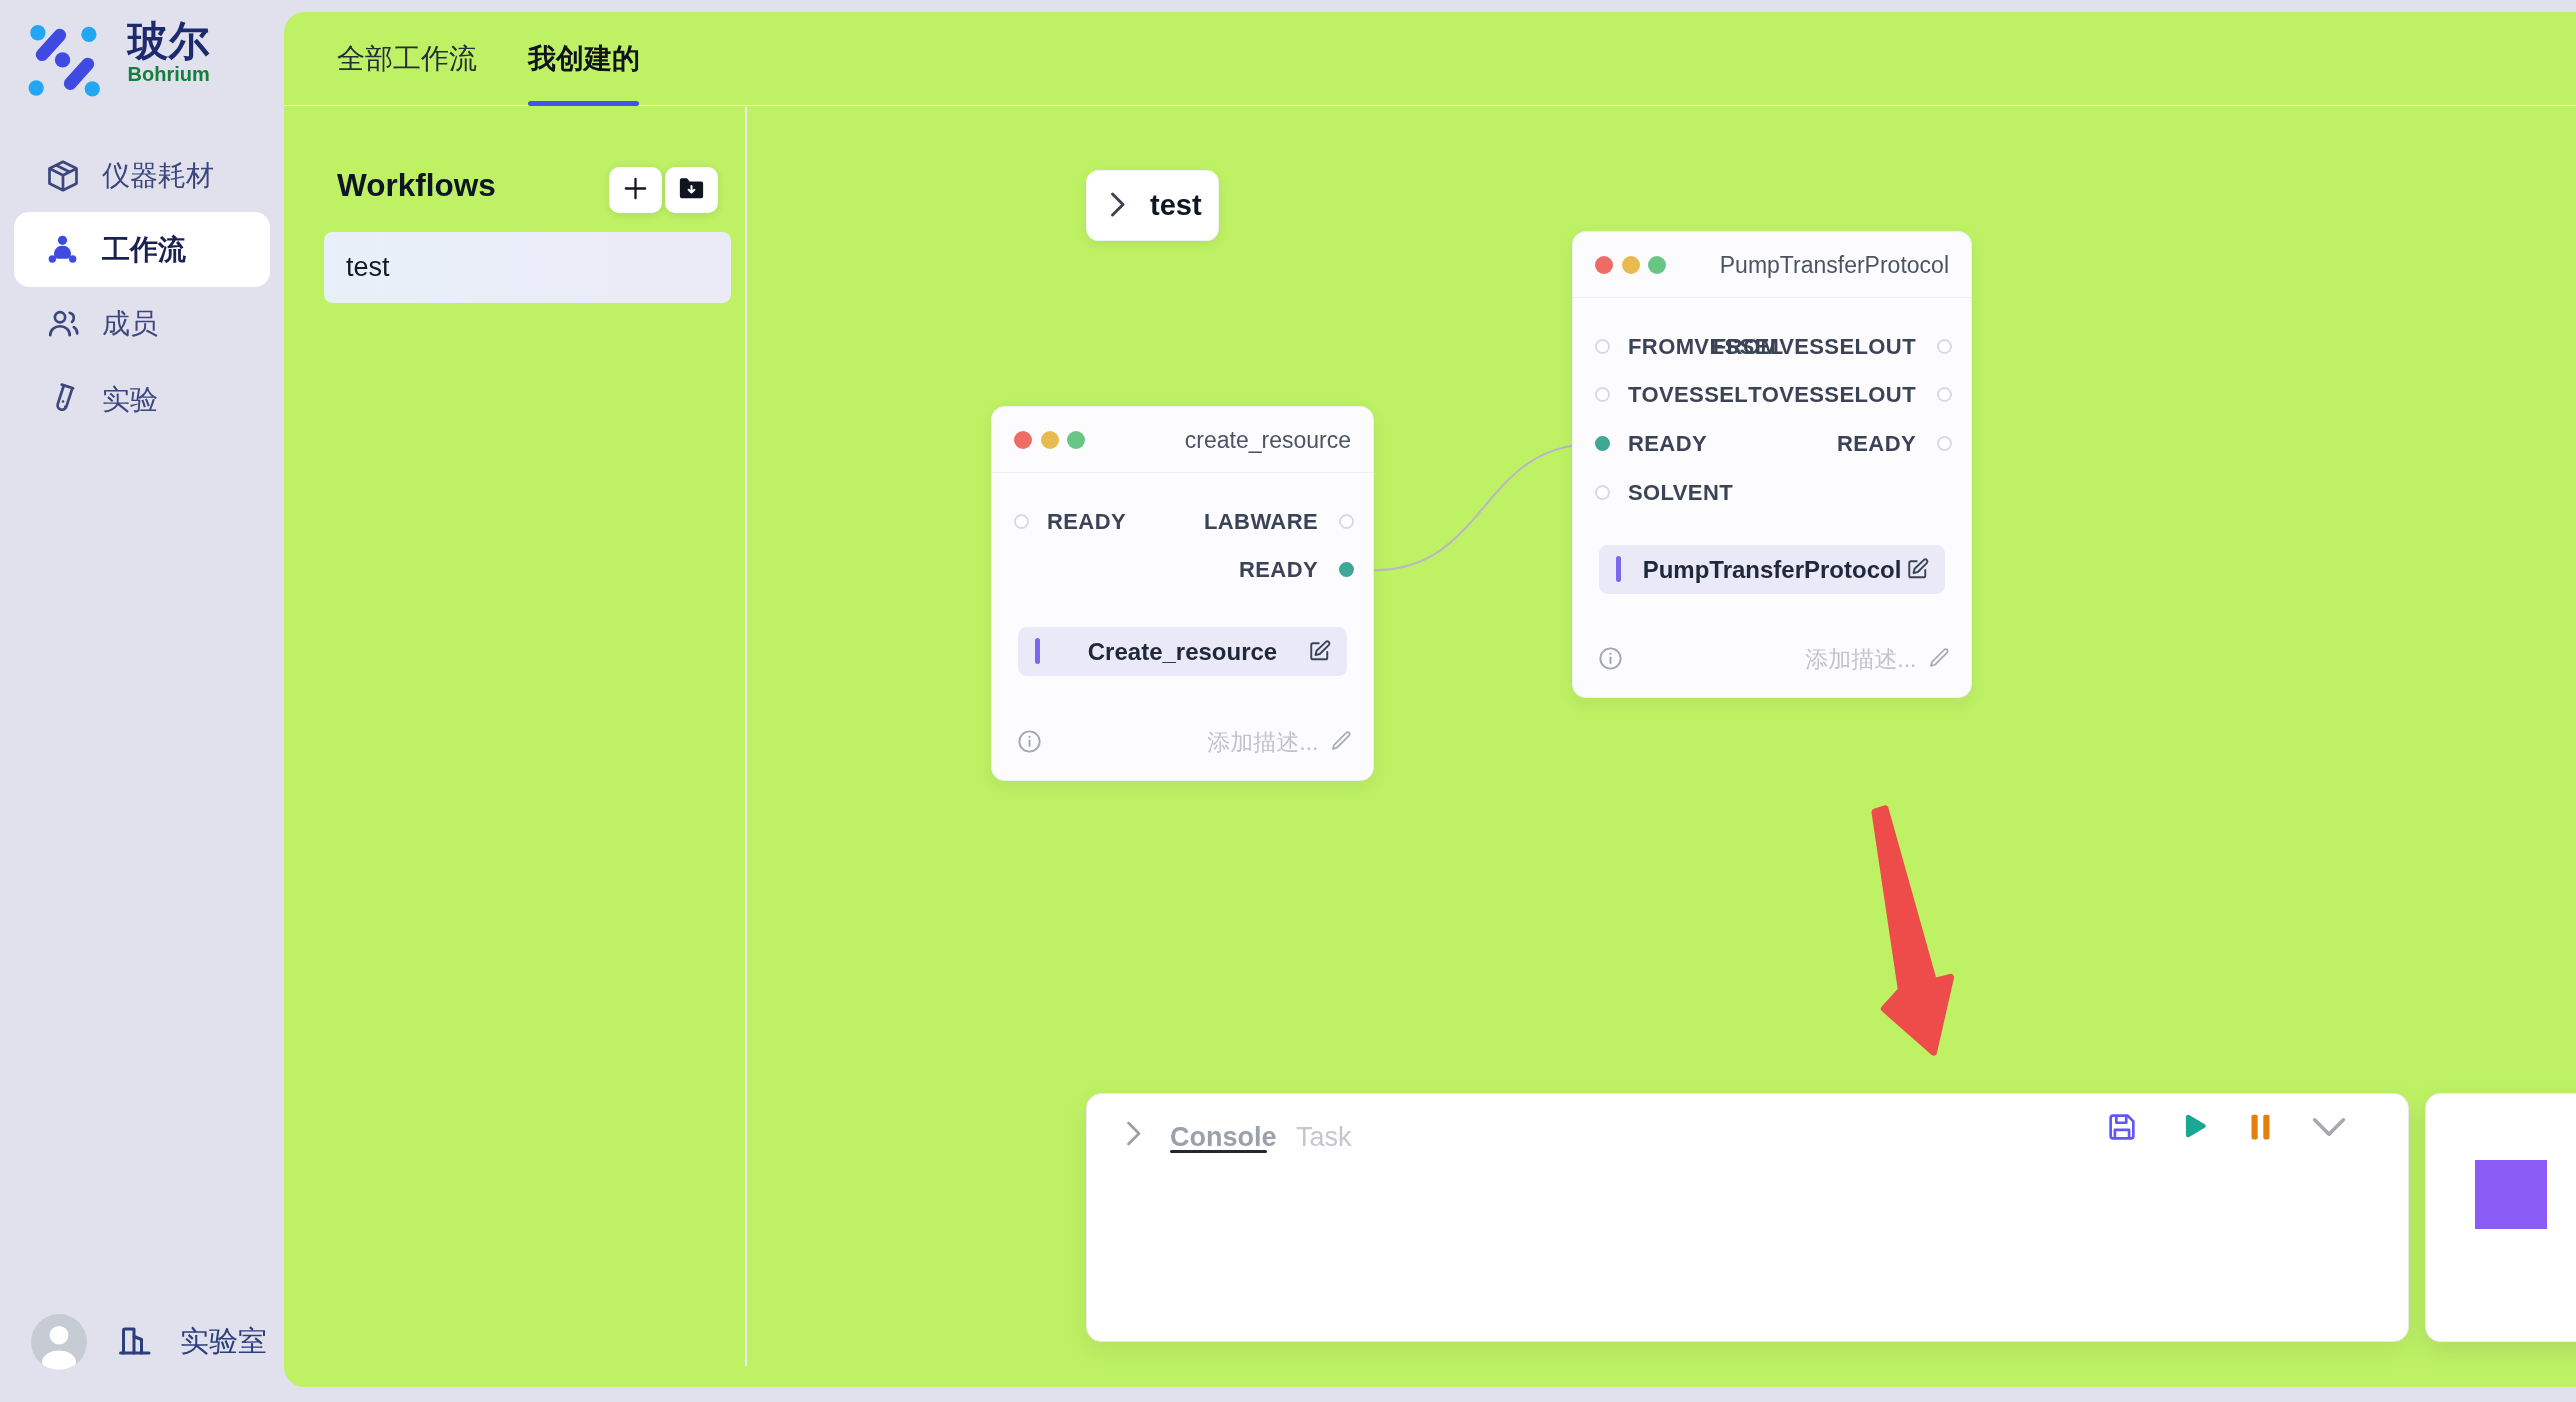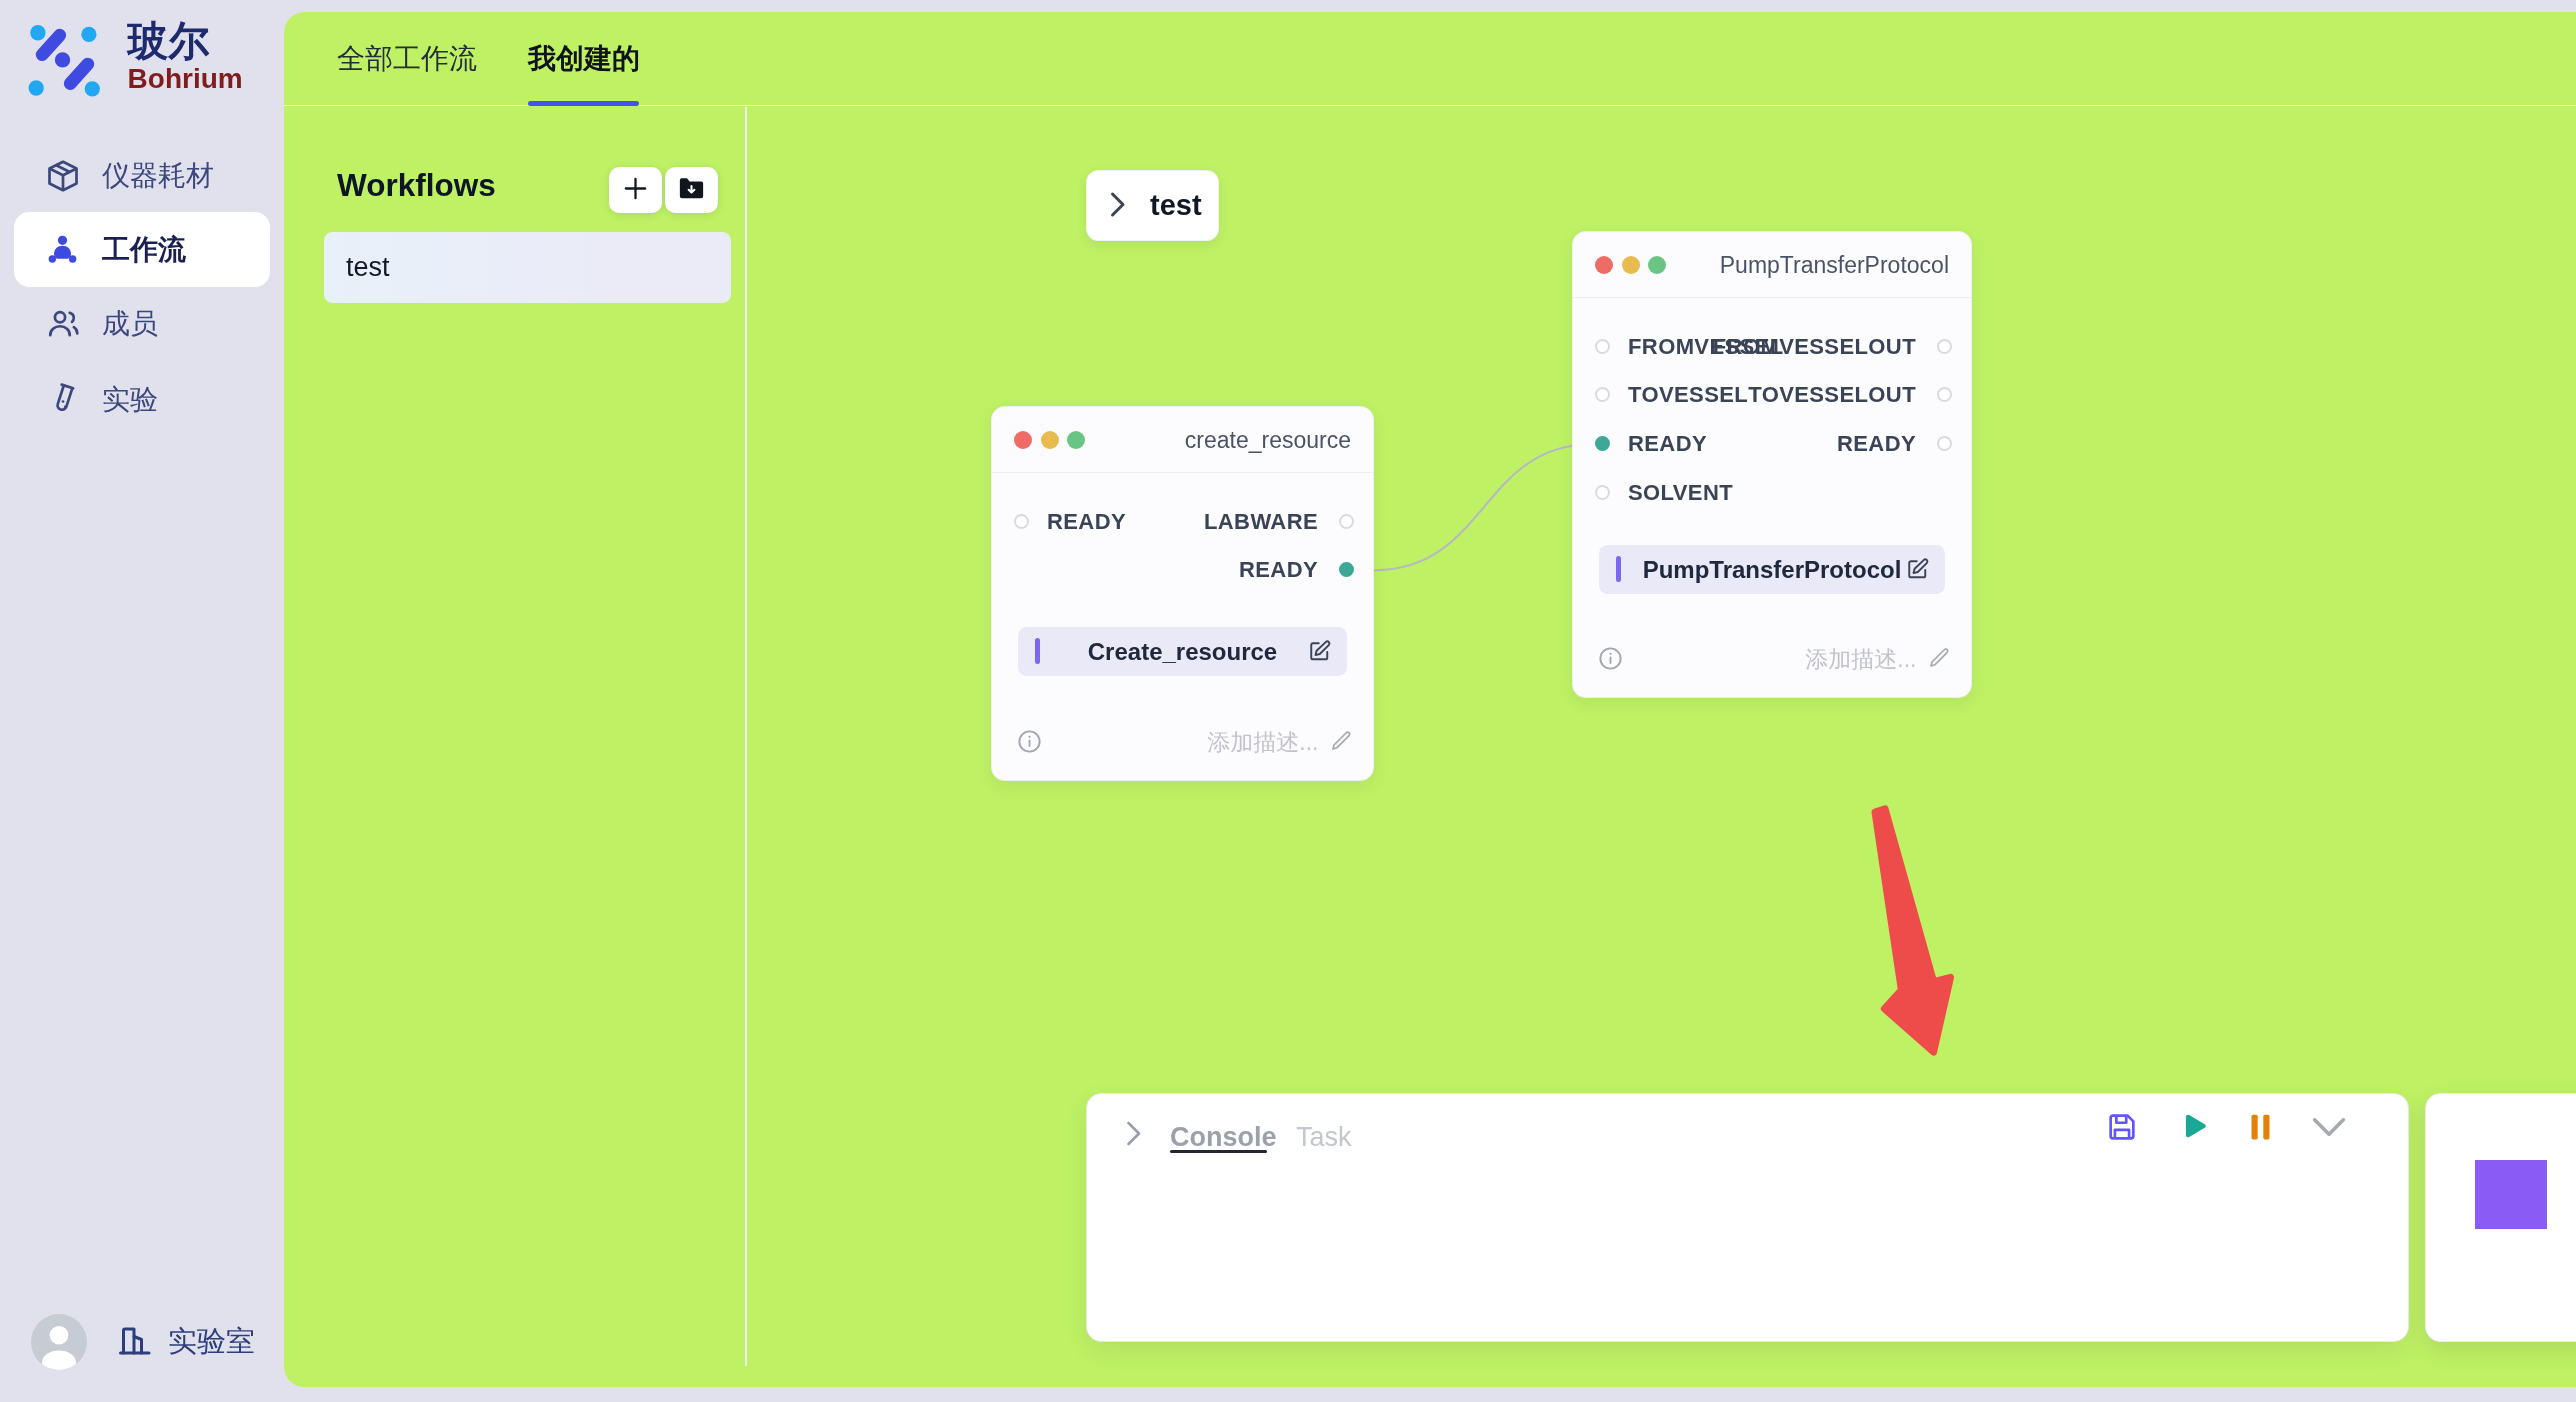--- a/index.html
+++ b/index.html
@@ -4,30 +4,30 @@
 <style>
   * { margin:0; padding:0; box-sizing:border-box; }
   html,body { width:2576px; height:1402px; overflow:hidden; }
   body { font-family:"Liberation Sans","DejaVu Sans",sans-serif; background:#e1e1ed; }
   .stage { position:relative; width:2576px; height:1402px; }
 
   
   .sidebar { position:absolute; left:0; top:0; width:284px; height:1402px; background:#e1e1ed; }
   .logo { position:absolute; left:25.6px; top:20.4px; display:flex; align-items:flex-start; gap:17px; }
   .logo-text-zh { font-size:41px; font-weight:700; color:#1d2b6e; line-height:1.05; }
-  .logo-text-en { font-size:28px; font-weight:700; color:#7f1d1d; }
+  .logo-text-en { font-size:20px; font-weight:700; color:#15803d; }
   .menu-item { position:absolute; left:0; width:284px; height:75px; display:flex; align-items:center; cursor:pointer; }
   .menu-item .mi-icon { position:absolute; left:44px; width:37px; height:37px; display:flex; align-items:center; justify-content:center; }
   .menu-item .mi-label { position:absolute; left:102px; font-size:28px; color:#3c477e; }
   .menu-active-pill { position:absolute; left:13.6px; top:212px; width:256px; height:75px; background:#ffffff; border-radius:15.3px; }
   .menu-item.active .mi-label { color:#1a2150; font-weight:700; }
   .side-footer { position:absolute; left:0; top:1308px; width:284px; height:68px; display:flex; align-items:center; }
   .avatar { position:absolute; left:31px; width:56px; height:56px; border-radius:50%; background:#c6cbd4; overflow:hidden; }
   .avatar svg { position:absolute; left:0; top:0; }
-  .lab-entry { position:absolute; left:116px; display:flex; align-items:center; gap:16px; cursor:pointer; }
+  .lab-entry { position:absolute; left:116px; display:flex; align-items:center; gap:28px; cursor:pointer; }
   .lab-label { font-size:29px; font-weight:500; color:#2c3f7c; }
 
   
   .main-card { position:absolute; left:284px; top:12px; width:2292px; height:1375px; background:#bef264; border-radius:20.4px 0 0 20.4px; }
   .tabs-row { position:absolute; left:0; top:0; width:2292px; height:94px; border-bottom:1.7px solid #ededf3; }
   .tab { position:absolute; top:0; height:94px; display:flex; align-items:center; font-size:28px; color:#252d3a; cursor:pointer; }
   .tab-1 { left:53px; }
   .tab-2 { left:244px; font-weight:700; color:#10131b; }
   .tab-underline { position:absolute; left:244px; top:89px; width:111px; height:5.1px; background:#4353ee; border-radius:2.6px; }
 

